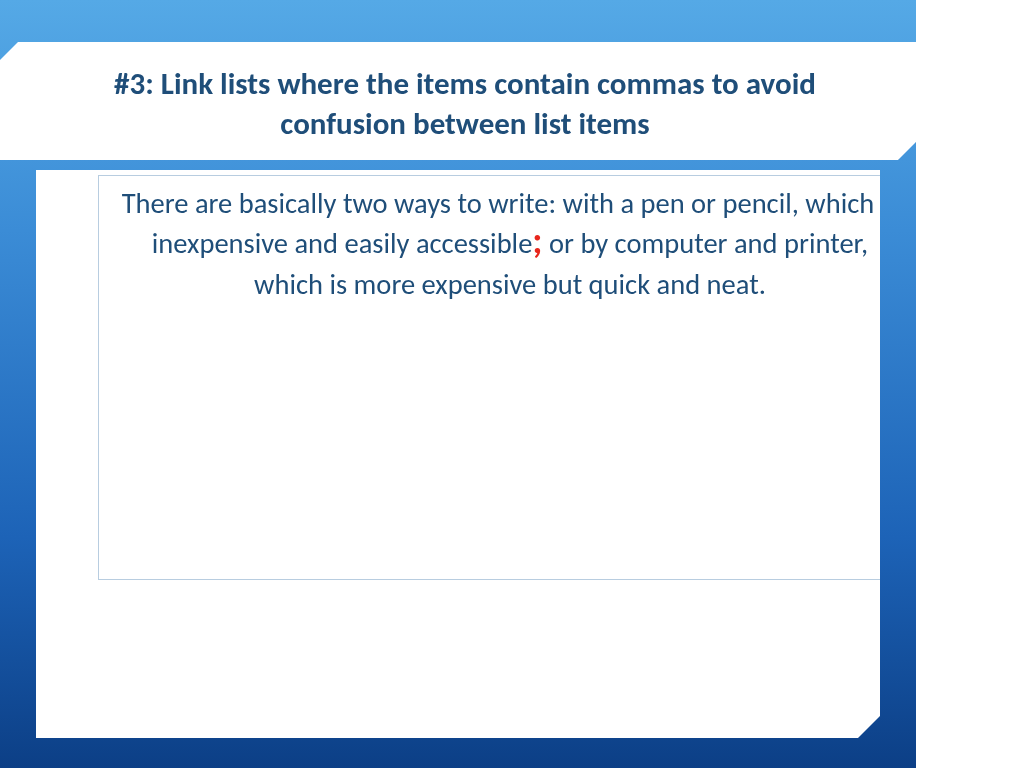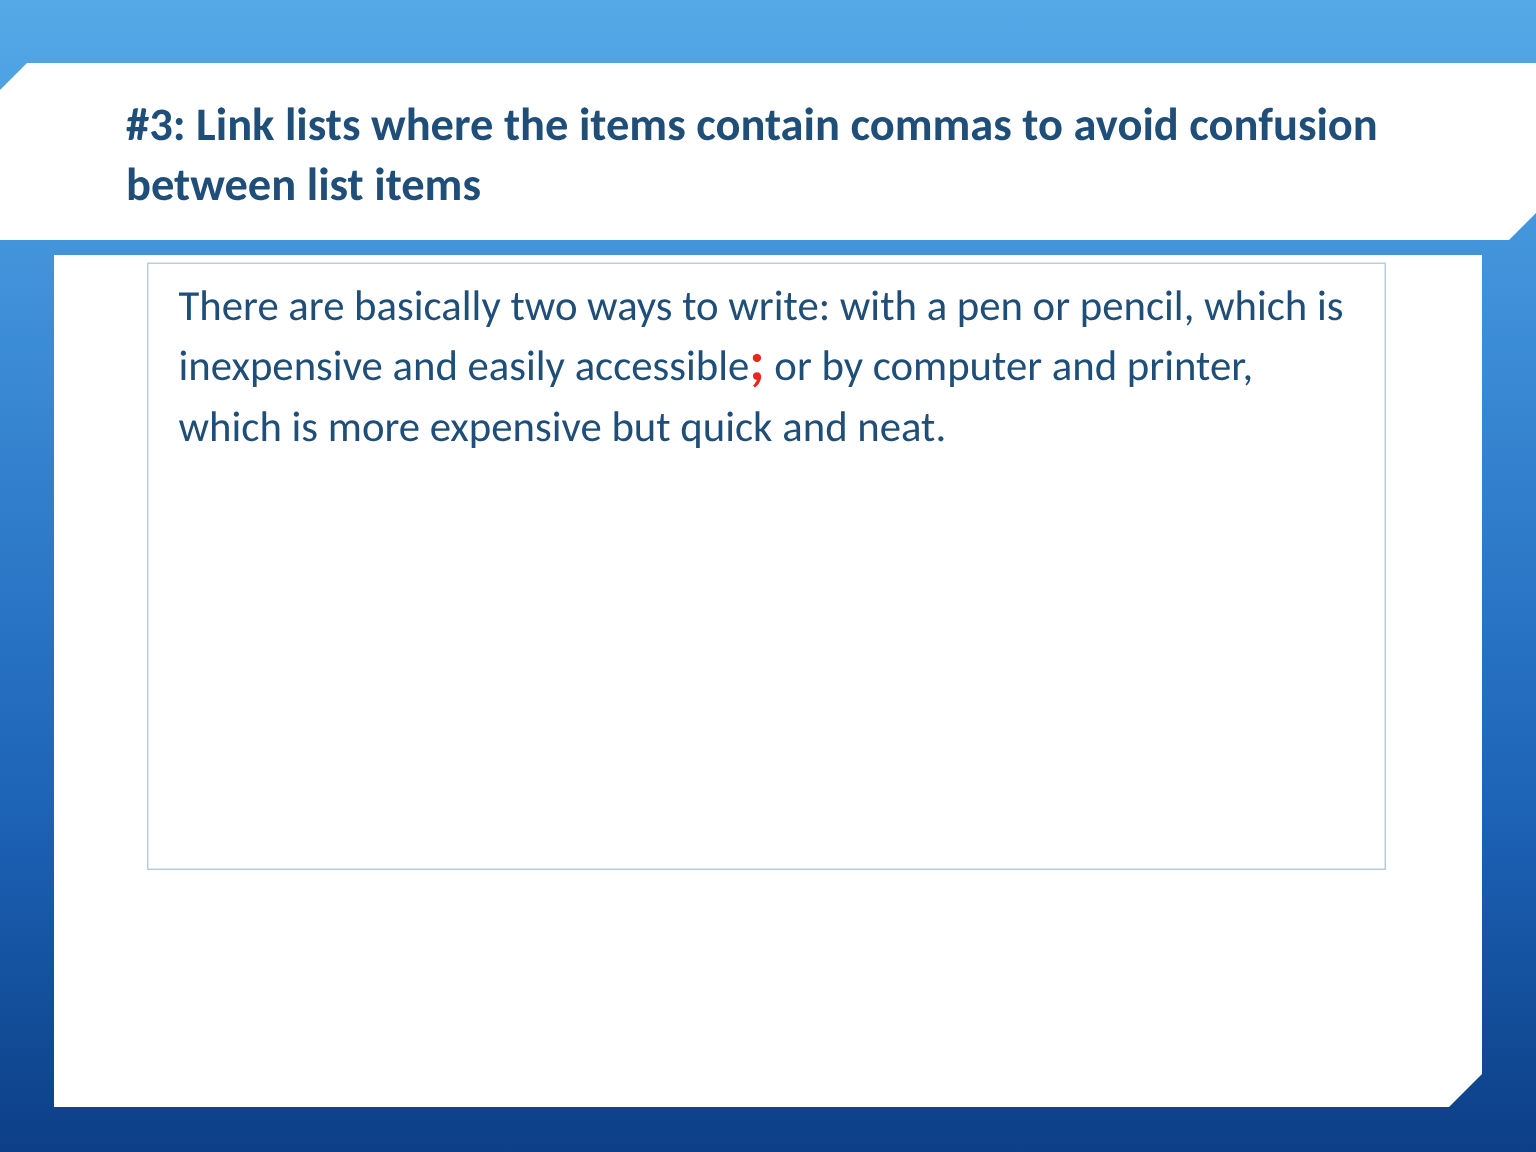--- a/index.html
+++ b/index.html
@@ -1,20 +1,21 @@
 <!DOCTYPE html>
 <html><head>
 <meta charset="utf-8">
 <style>
   * { margin:0; padding:0; box-sizing:border-box; }
   html, body { width:1024px; height:768px; overflow:hidden; font-family:"Segoe UI","Corbel","Calibri",sans-serif; }
   .bg {
-    width:1024px; height:768px;
+    width:916px; height:768px;
     background: linear-gradient(180deg, #55a9e6 0%, #3b8cd6 30%, #1d63b7 70%, #0c3f86 100%);
     position:relative;
+    text-align:center;
   }
 
   
   .title-bar {
     position:absolute;
     left:0; right:0; top:42px;
     height:118px;
     background:#ffffff;
     box-shadow: 6px 6px 0 rgba(0,0,0,0.22);
     clip-path: polygon(18px 0, 100% 0, 100% calc(100% - 18px), calc(100% - 18px) 100%, 0 100%, 0 18px);

